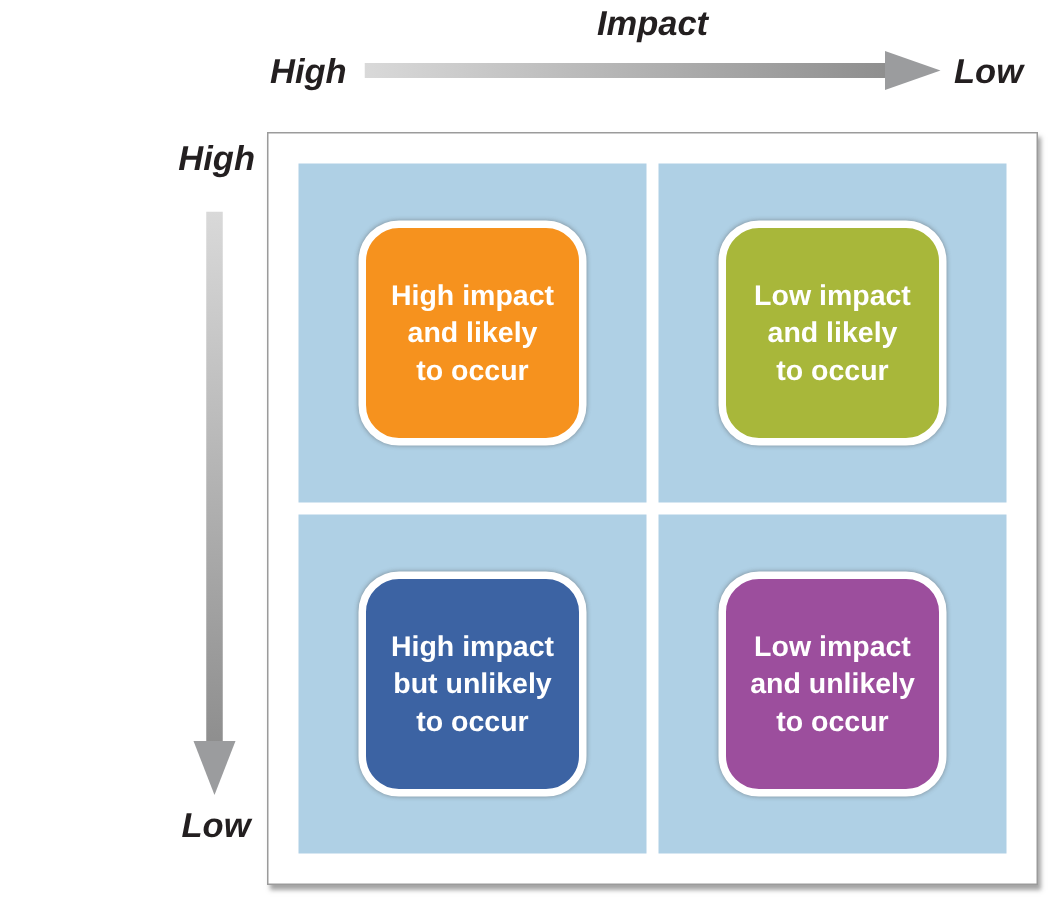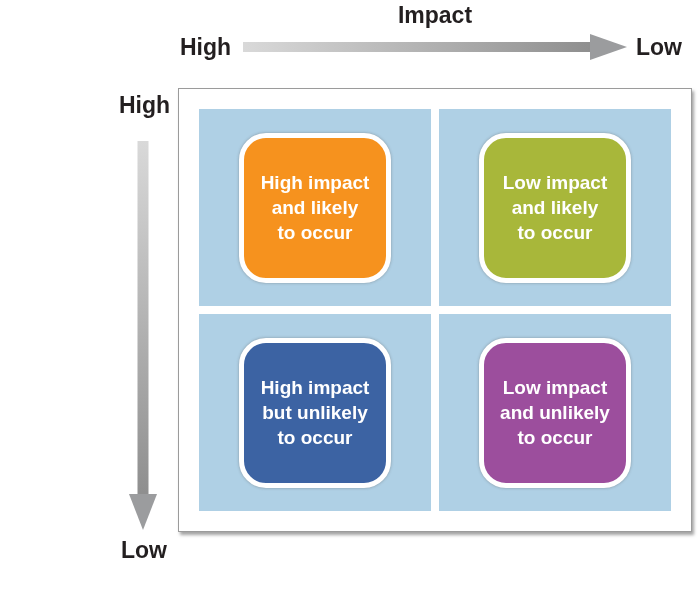--- a/index.html
+++ b/index.html
@@ -15,20 +15,21 @@
     background: #ffffff;
     overflow: hidden;
   }
   .axis-label {
     position: absolute;
     font-weight: bold;
     font-size: 23px;
     line-height: 26px;
     color: #231f20;
     letter-spacing: 0px;
+    font-style: italic;
   }
   #impact-title {
     left: 178px;
     top: 2px;
     width: 514px;
     text-align: center;
   }
   #impact-high { left: 180px; top: 34px; width: 60px; text-align: left; }
   #impact-low  { left: 636px; top: 34px; width: 60px; text-align: left; }
   #impact-arrow { position: absolute; left: 243px; top: 32px; }
@@ -36,21 +37,21 @@
   #likelihood-title { left: 2px; top: 314px; }
   #likelihood-high { left: 100px; top: 92px;  width: 70px; text-align: right; }
   #likelihood-low  { left: 110px; top: 537px; width: 68px; text-align: center; }
   #likelihood-arrow { position: absolute; left: 127px; top: 141px; }
 
   #matrix {
     position: absolute;
     left: 178px;
     top: 88px;
     width: 514px;
-    height: 444px;
+    height: 502px;
     box-sizing: border-box;
     background: #ffffff;
     border: 1px solid #9b9b9b;
     box-shadow: 2px 3px 3px rgba(90,90,90,0.55);
     padding: 20px;
     display: grid;
     grid-template-columns: 1fr 1fr;
     grid-template-rows: 1fr 1fr;
     gap: 8px;
   }

